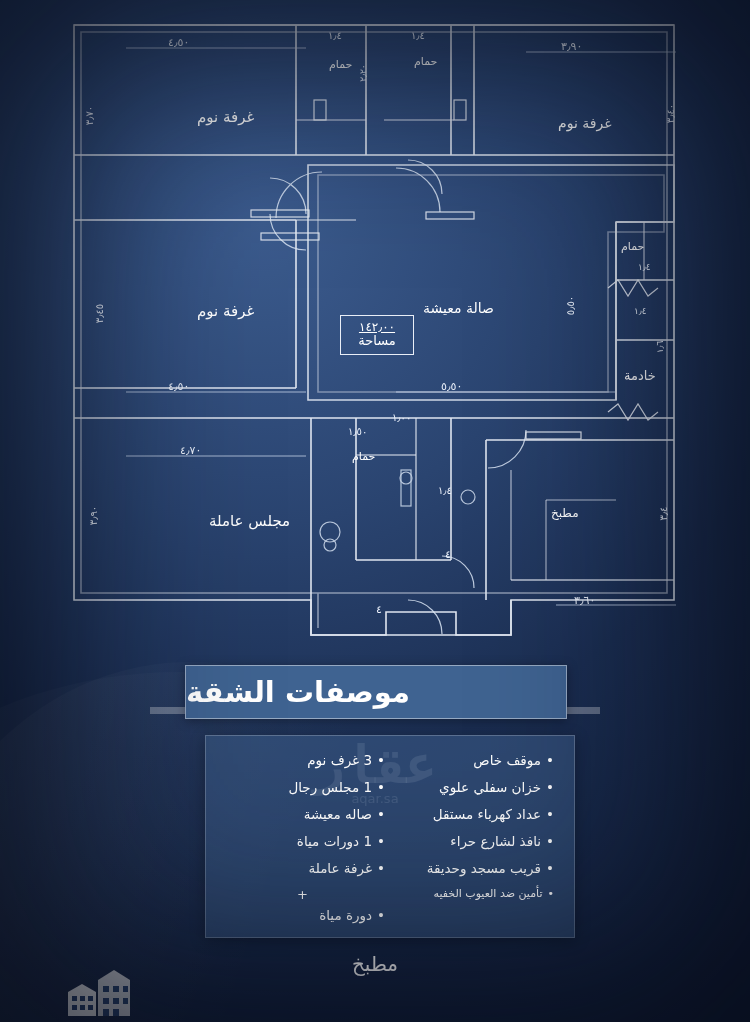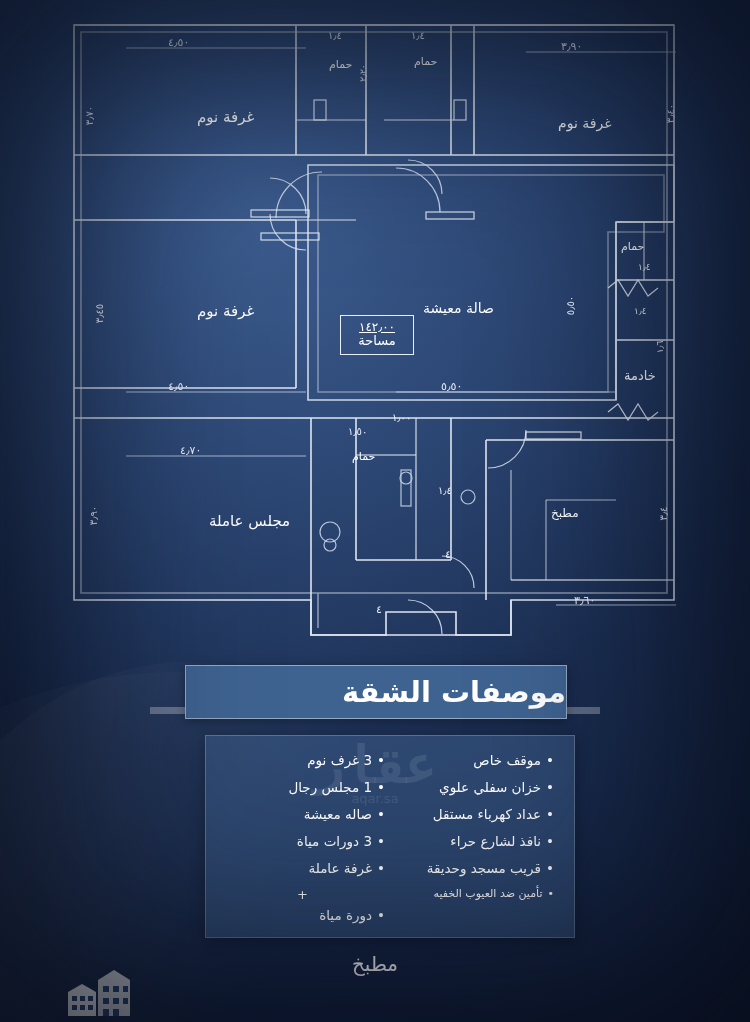--- a/index.html
+++ b/index.html
@@ -33,21 +33,21 @@
   .wm{position:absolute;left:0;right:0;top:735px;text-align:center;pointer-events:none;}
   .wm .big{font-size:52px;font-weight:bold;color:rgba(255,255,255,.18);letter-spacing:2px;font-family:Liberation Mono, monospace;}
   .wm .small{font-size:13px;color:rgba(255,255,255,.20);margin-top:-8px;}
 
   
   .banner-wrap{position:absolute;left:0;right:0;top:655px;height:66px;}
   .banner-bar{position:absolute;left:150px;width:450px;top:52px;height:7px;background:rgba(255,255,255,.30);}
   .banner{
     position:absolute;left:185px;width:380px;top:10px;height:52px;
     background:#3f6391;border:1px solid rgba(255,255,255,.45);
-    display:flex;align-items:center;justify-content:flex-start;
+    display:flex;align-items:center;justify-content:flex-end;
     box-shadow:0 2px 10px rgba(0,0,0,.35);
   }
   .banner span{color:#fff;font-size:29px;font-weight:bold;letter-spacing:1px;}
 
   
   .specs{
     position:absolute;left:205px;top:735px;width:340px;
     background:rgba(62,95,140,.55);
     border:1px solid rgba(255,255,255,.22);
     padding:16px 14px 14px;
@@ -228,21 +228,21 @@
       <div class="item"><span class="b">•</span><span>خزان سفلي علوي</span></div>
       <div class="item"><span class="b">•</span><span>عداد كهرباء مستقل</span></div>
       <div class="item"><span class="b">•</span><span>نافذ لشارع حراء</span></div>
       <div class="item"><span class="b">•</span><span>قريب مسجد وحديقة</span></div>
       <div class="item small"><span class="b">•</span><span>تأمين ضد العيوب الخفيه</span></div>
     </div>
     <div class="col right">
       <div class="item"><span class="b">•</span><span>3 غرف نوم</span></div>
       <div class="item"><span class="b">•</span><span>1 مجلس رجال</span></div>
       <div class="item"><span class="b">•</span><span>صاله معيشة</span></div>
-      <div class="item"><span class="b">•</span><span>3 دورات مياة</span></div>
+      <div class="item"><span class="b">•</span><span>1 دورات مياة</span></div>
       <div class="item"><span class="b">•</span><span>غرفة عاملة</span></div>
       <div class="plus">+</div>
       <div class="item" style="margin-top:-6px;"><span class="b">•</span><span>دورة مياة</span></div>
     </div>
   </div>
 
   <div class="bottom-label">
     <span>مطبخ</span>
   </div>
 

